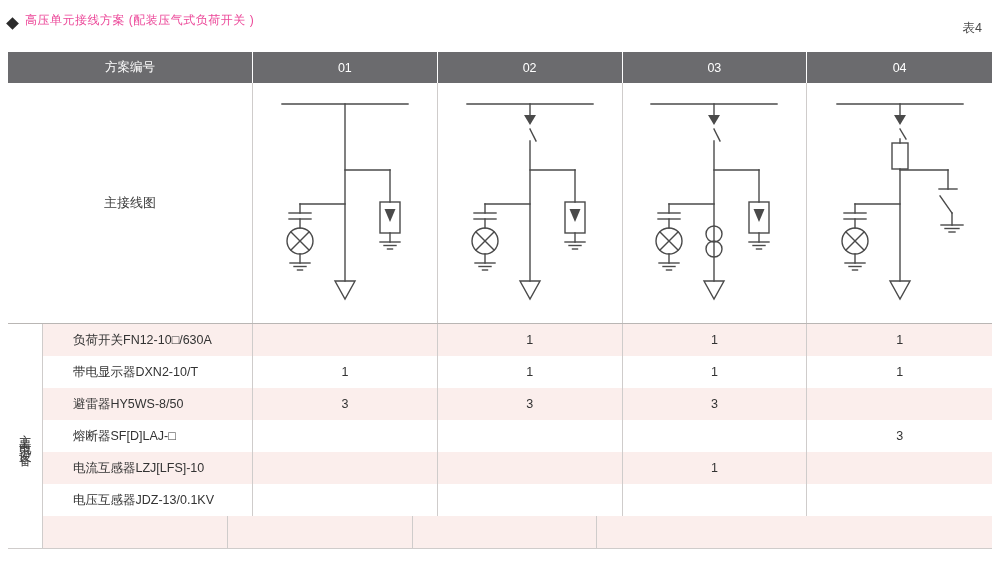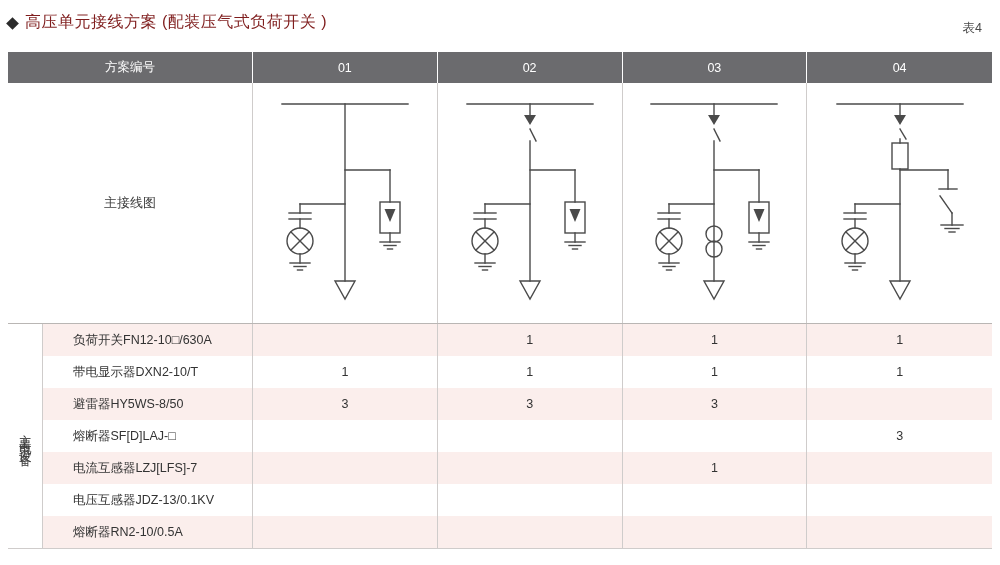--- a/index.html
+++ b/index.html
@@ -16,21 +16,21 @@
   .title-row{
     position:absolute;left:0;top:0;width:1000px;height:52px;
   }
   .title-diamond{
     position:absolute;left:8px;top:19px;
     width:9px;height:9px;background:#2b2b2b;
     transform:rotate(45deg);
   }
   .title-text{
     position:absolute;left:25px;top:12px;
-    font-size:16px;color:#7f1d1d;letter-spacing:.5px;
+    font-size:12px;color:#ec4899;letter-spacing:.5px;
     white-space:nowrap;
   }
   .table-no{
     position:absolute;right:18px;top:20px;
     font-size:12.5px;color:#4a4a4a;
   }
 
   
   .tbl{
     position:absolute;left:8px;top:52px;
@@ -320,37 +320,36 @@
 
         <div class="row plain">
           <div class="nm">熔断器SF[D]LAJ-□</div>
           <div class="val"></div>
           <div class="val"></div>
           <div class="val"></div>
           <div class="val">3</div>
         </div>
 
         <div class="row pink">
-          <div class="nm">电流互感器LZJ[LFS]-7</div>
+          <div class="nm">电流互感器LZJ[LFS]-10</div>
           <div class="val"></div>
           <div class="val"></div>
           <div class="val">1</div>
           <div class="val"></div>
         </div>
 
         <div class="row plain">
           <div class="nm">电压互感器JDZ-13/0.1KV</div>
           <div class="val"></div>
           <div class="val"></div>
           <div class="val"></div>
           <div class="val"></div>
         </div>
 
         <div class="row pink">
-          <div class="nm">熔断器RN2-10/0.5A</div>
           <div class="val"></div>
           <div class="val"></div>
           <div class="val"></div>
           <div class="val"></div>
         </div>
 
       </div>
     </div>
 
     <div class="tbl-bottom"></div>

